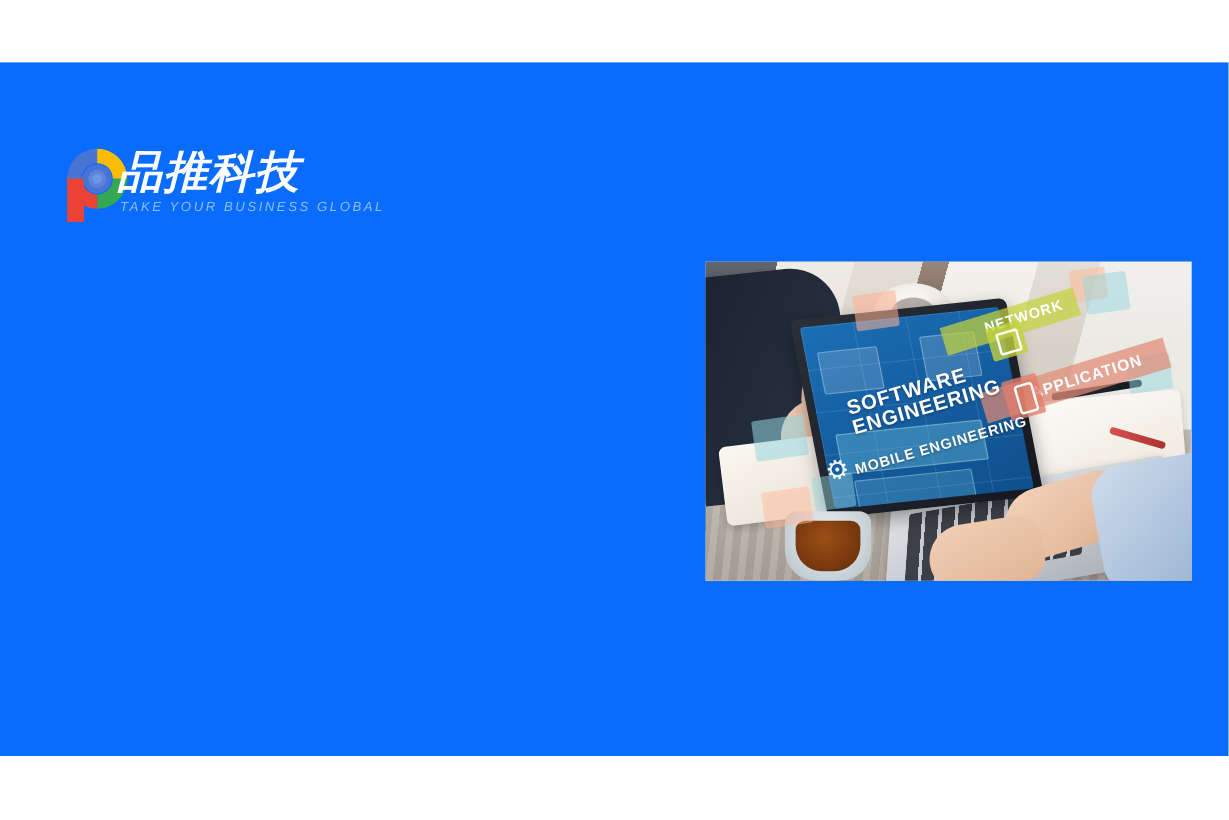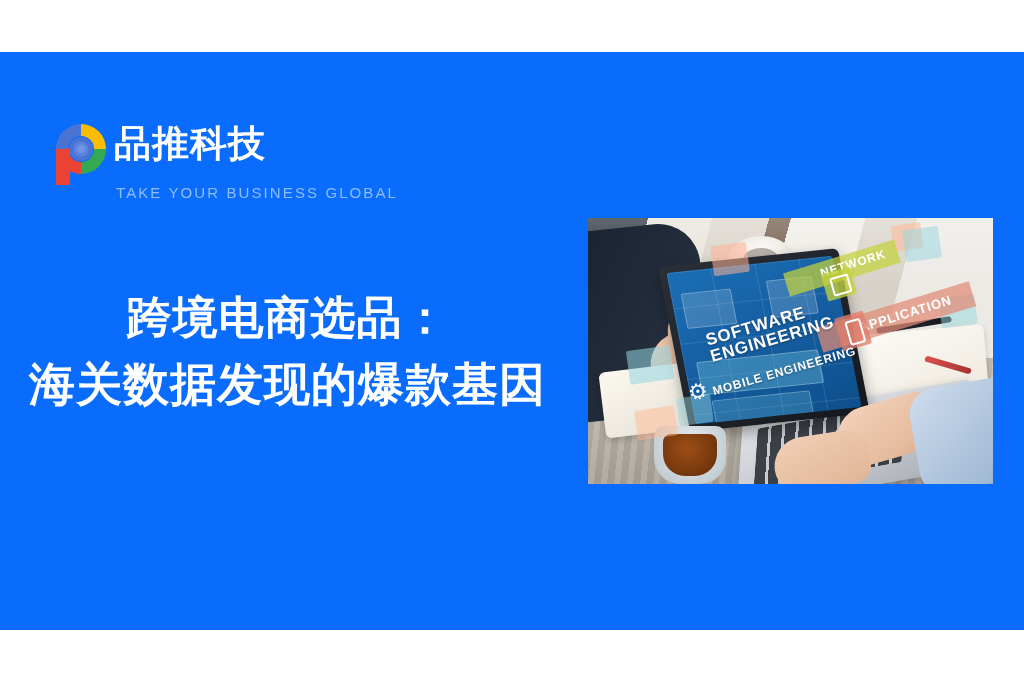--- a/index.html
+++ b/index.html
@@ -44,45 +44,46 @@
   .logo-mark {
     position: absolute;
     left: 0;
     top: 0;
     width: 62px;
     height: 68px;
   }
 
   .logo-text-wrap {
     position: absolute;
-    left: 64px;
+    left: 48px;
     top: 4px;
     width: 168px;
+    font-style: italic;
   }
 
   .logo-cn {
     display: block;
     font-family: "DejaVu Sans", "Liberation Sans", sans-serif;
     font-size: 37px;
     font-weight: 700;
     line-height: 44px;
     color: #ffffff;
     letter-spacing: 1px;
     white-space: nowrap;
   }
 
   .logo-tagline {
     display: block;
     font-family: "Liberation Sans", sans-serif;
-    font-size: 15px;
+    font-size: 11px;
     font-weight: 400;
     letter-spacing: 2.1px;
     color: #8fbdff;
     white-space: nowrap;
-    margin-top: 18px;
+    margin-top: 1px;
     margin-left: 2px;
   }
 
   
   .headline {
     position: absolute;
     left: 0;
     top: 285px;
     width: 575px;
     text-align: center;
@@ -475,24 +476,20 @@
         <circle cx="31" cy="31" r="4" fill="#6f95e6"></circle>
       </svg>
     </div>
 
     <div class="logo-text-wrap">
       <span class="logo-cn">品推科技</span>
       <span class="logo-tagline">TAKE YOUR BUSINESS GLOBAL</span>
     </div>
   </div>
 
-  <div class="headline">
-    <span class="line line1">跨境电商选品：</span>
-    <span class="line line2">海关数据发现的爆款基因</span>
-  </div>
 
 
   <div class="photo">
     <div class="photo-inner">
 
       <div class="desk"></div>
 
       <div class="plant"></div>
       <div class="cup-top"></div>
 

